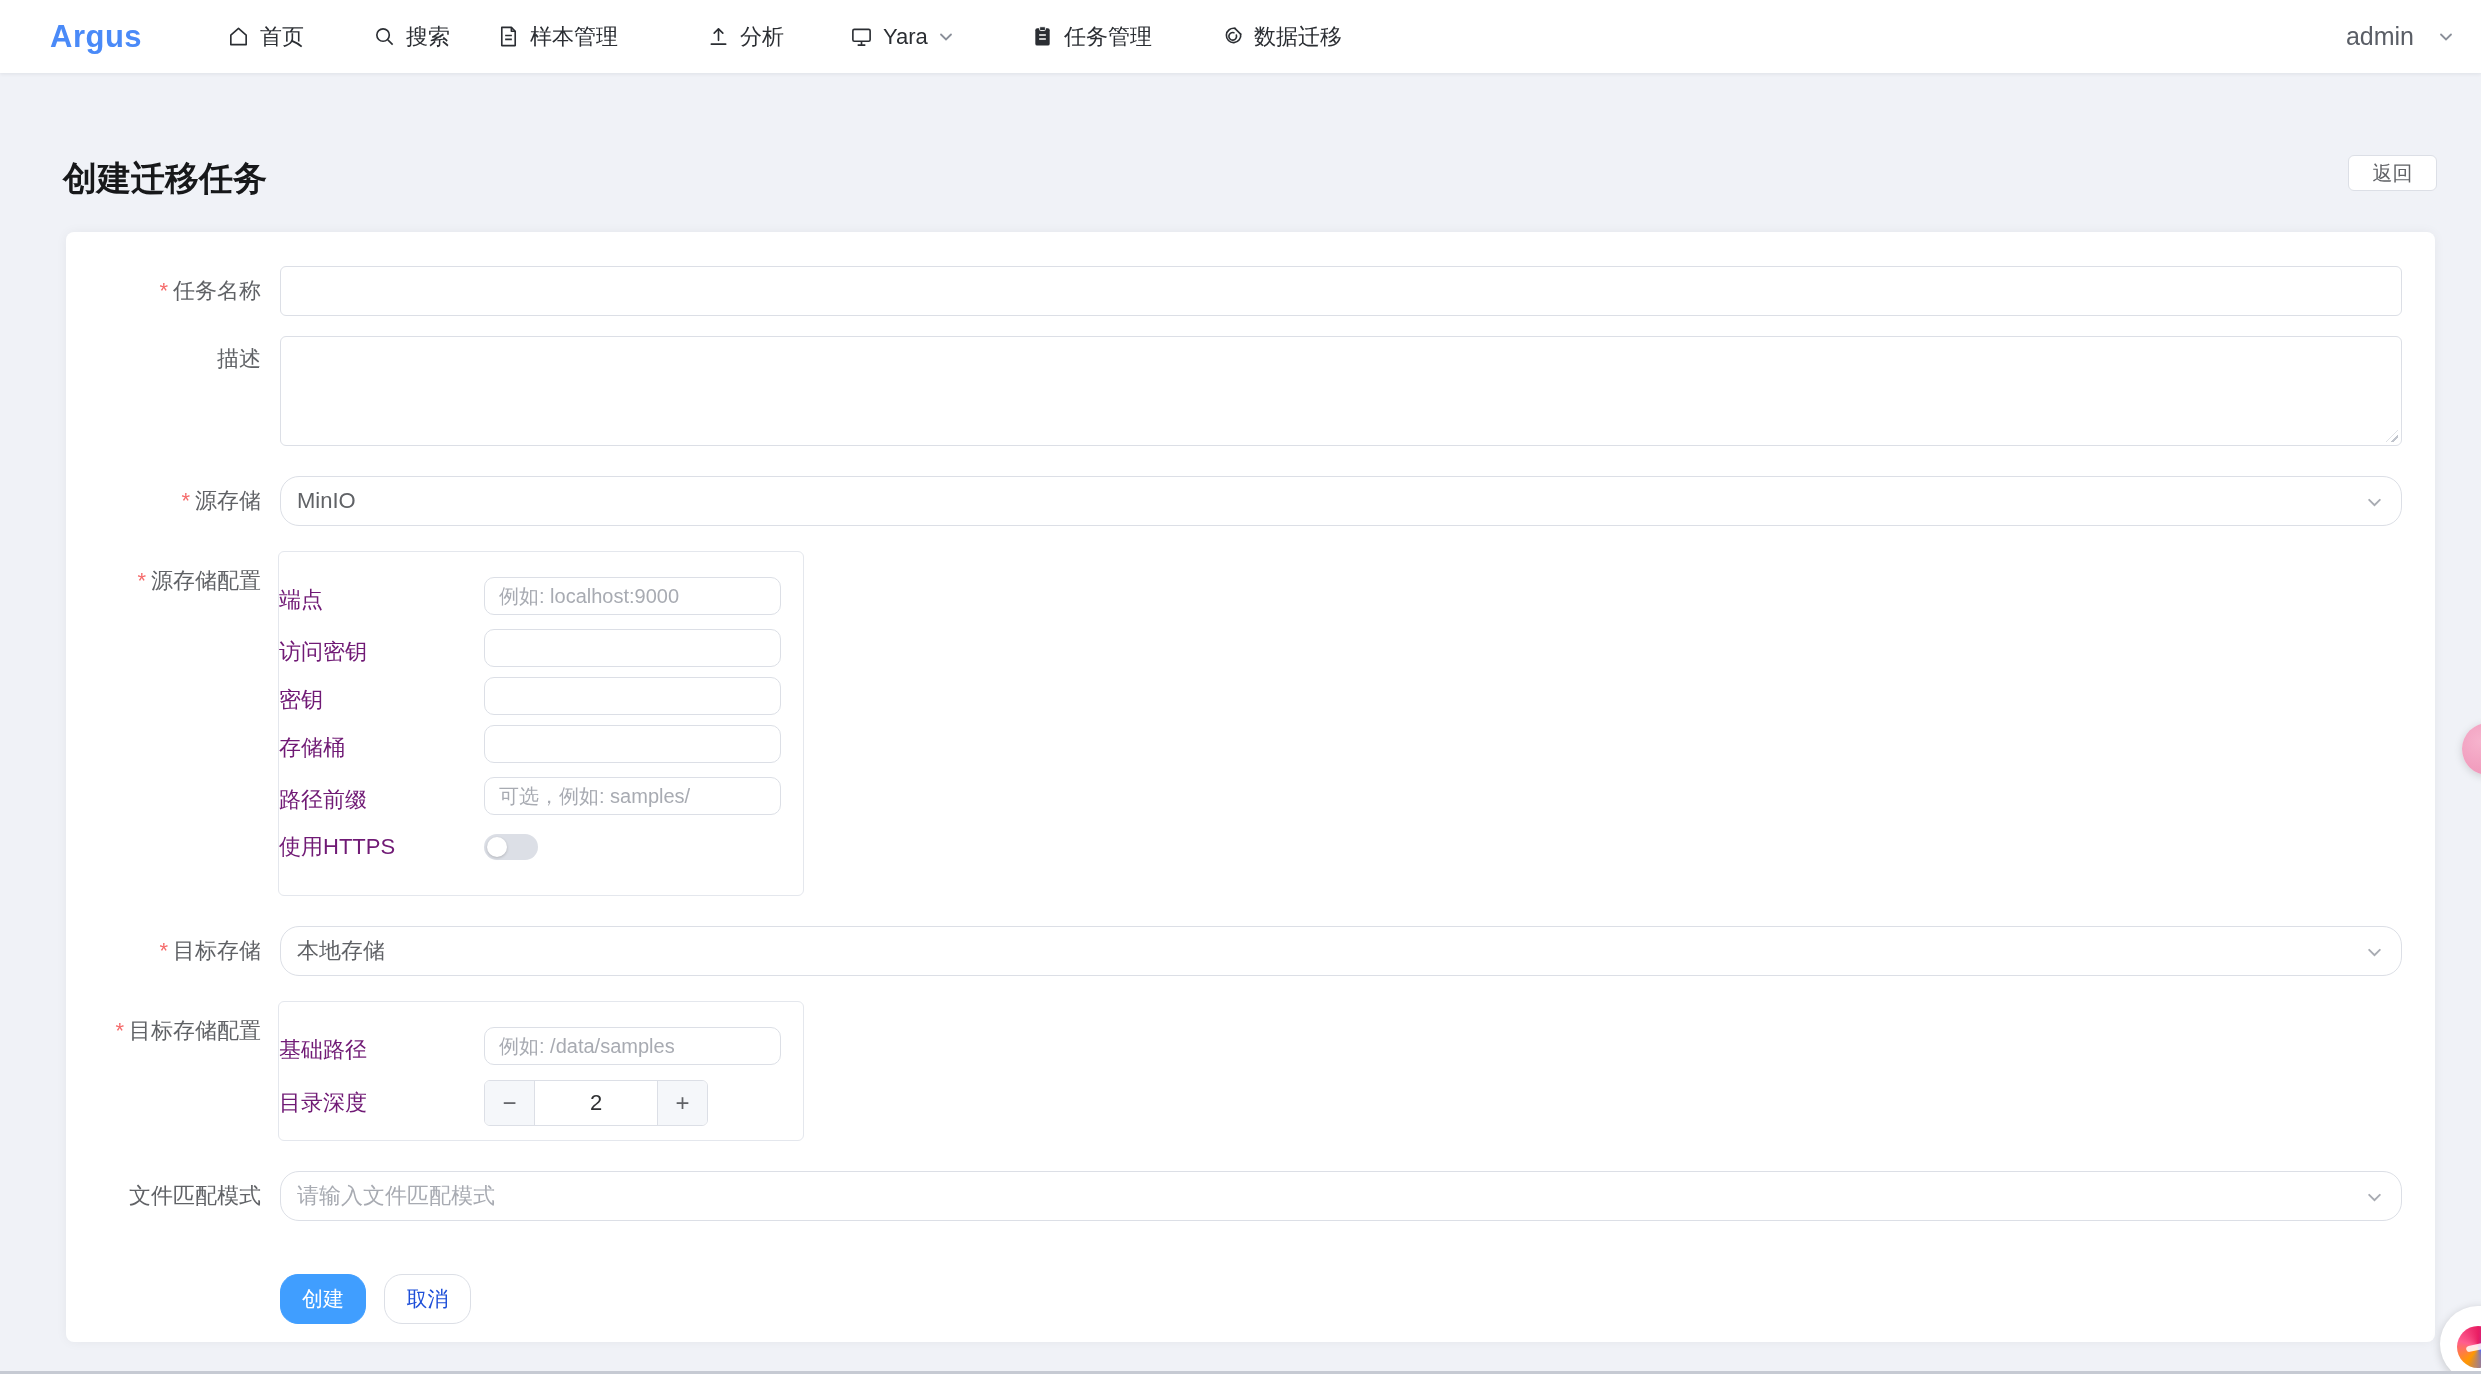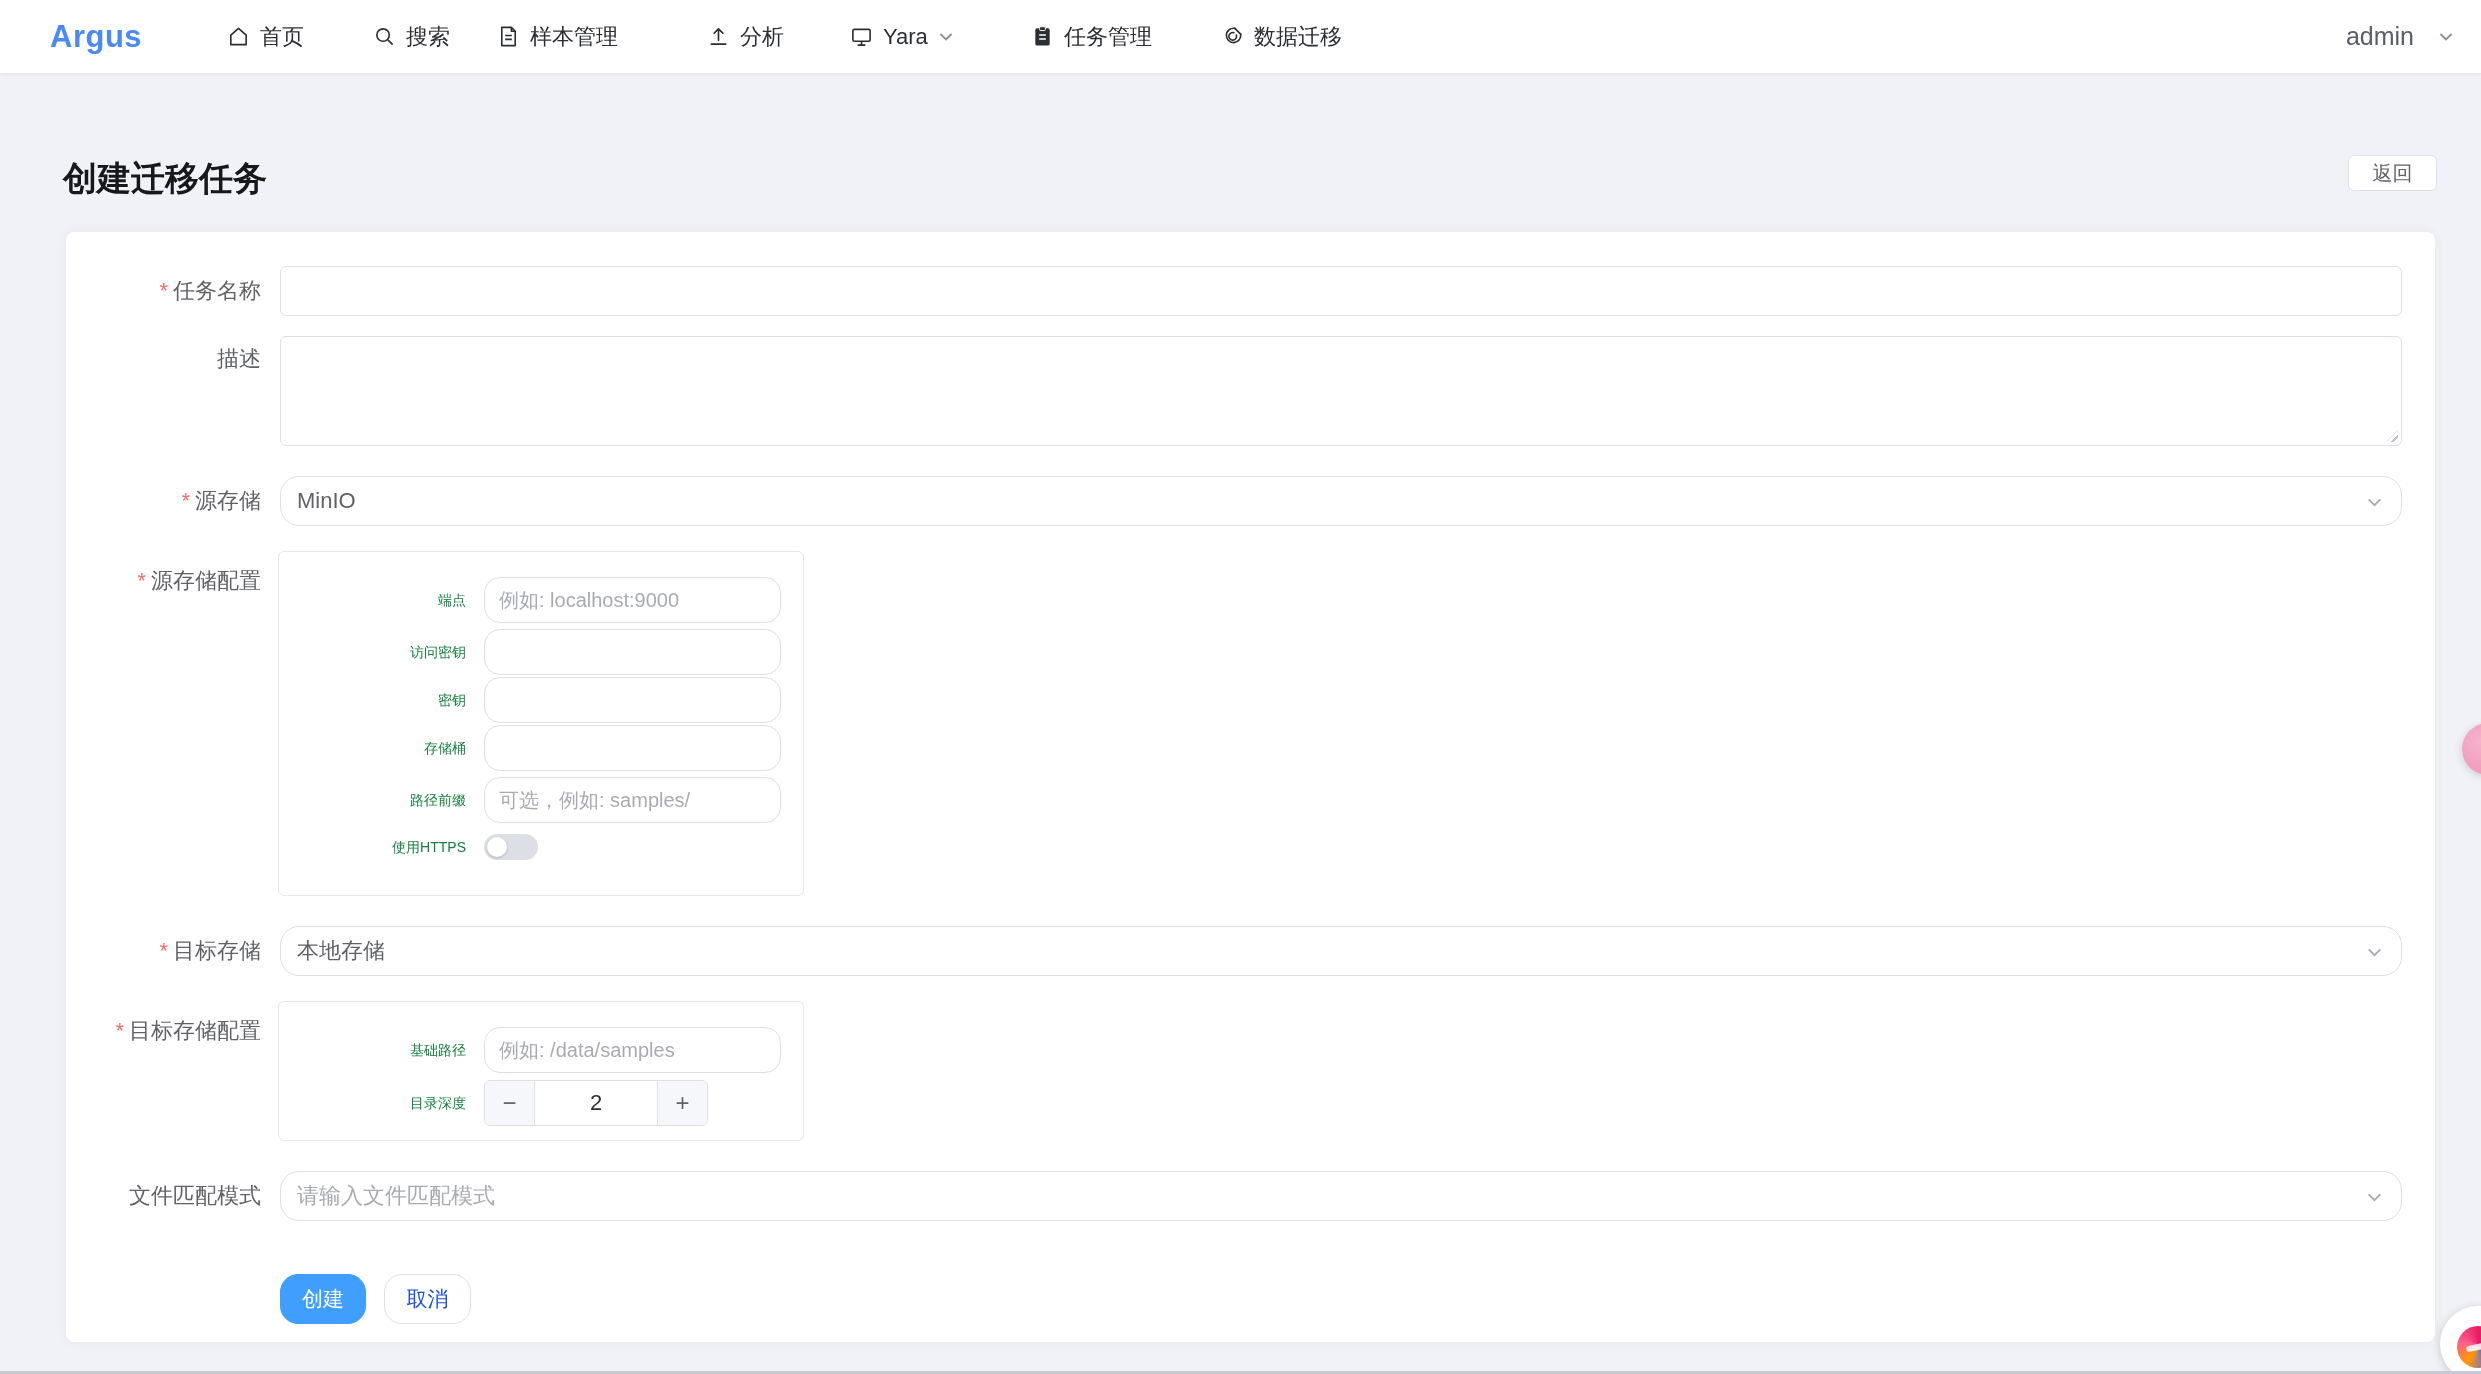--- a/index.html
+++ b/index.html
@@ -72,25 +72,25 @@
   }
   .ctrl-select { display:flex; align-items:center; padding:0 48px 0 16px; cursor:pointer;border-radius:19px; }
   .sel-value { font-size:22px; color:#606266; }
   .sel-placeholder { font-size:22px; color:#a8abb2; }
   .sel-arrow { position:absolute; right:18px; top:17px; }
   
   .cfg-box {
     position:absolute; left:212px; width:526px;
     border:1px solid #e4e7ed; border-radius:6px; background:#fff;
   }
-  .cfg-label { position:absolute; left:0; width:187px; text-align:right;
-    font-size:14px; color:#15803d; line-height:46px; white-space:nowrap; }
+  .cfg-label { position:absolute; left:0; width:187px; text-align:left;
+    font-size:22px; color:#701a75; line-height:46px; white-space:nowrap; }
   .cfg-input {
-    position:absolute; left:205px; width:297px; height:46px;
-    border:1px solid #dcdfe6; border-radius:16px; background:#fff;
+    position:absolute; left:205px; width:297px; height:38px;
+    border:1px solid #dcdfe6; border-radius:10px; background:#fff;
   }
   .cfg-input input {
     width:100%; height:100%; border:none; background:transparent;
     padding:0 14px; font-size:20px; color:#606266;
   }
   
   .switch {
     position:absolute; left:205px; width:54px; height:26px; border-radius:13px;
     background:#dcdfe6; cursor:pointer;
   }

